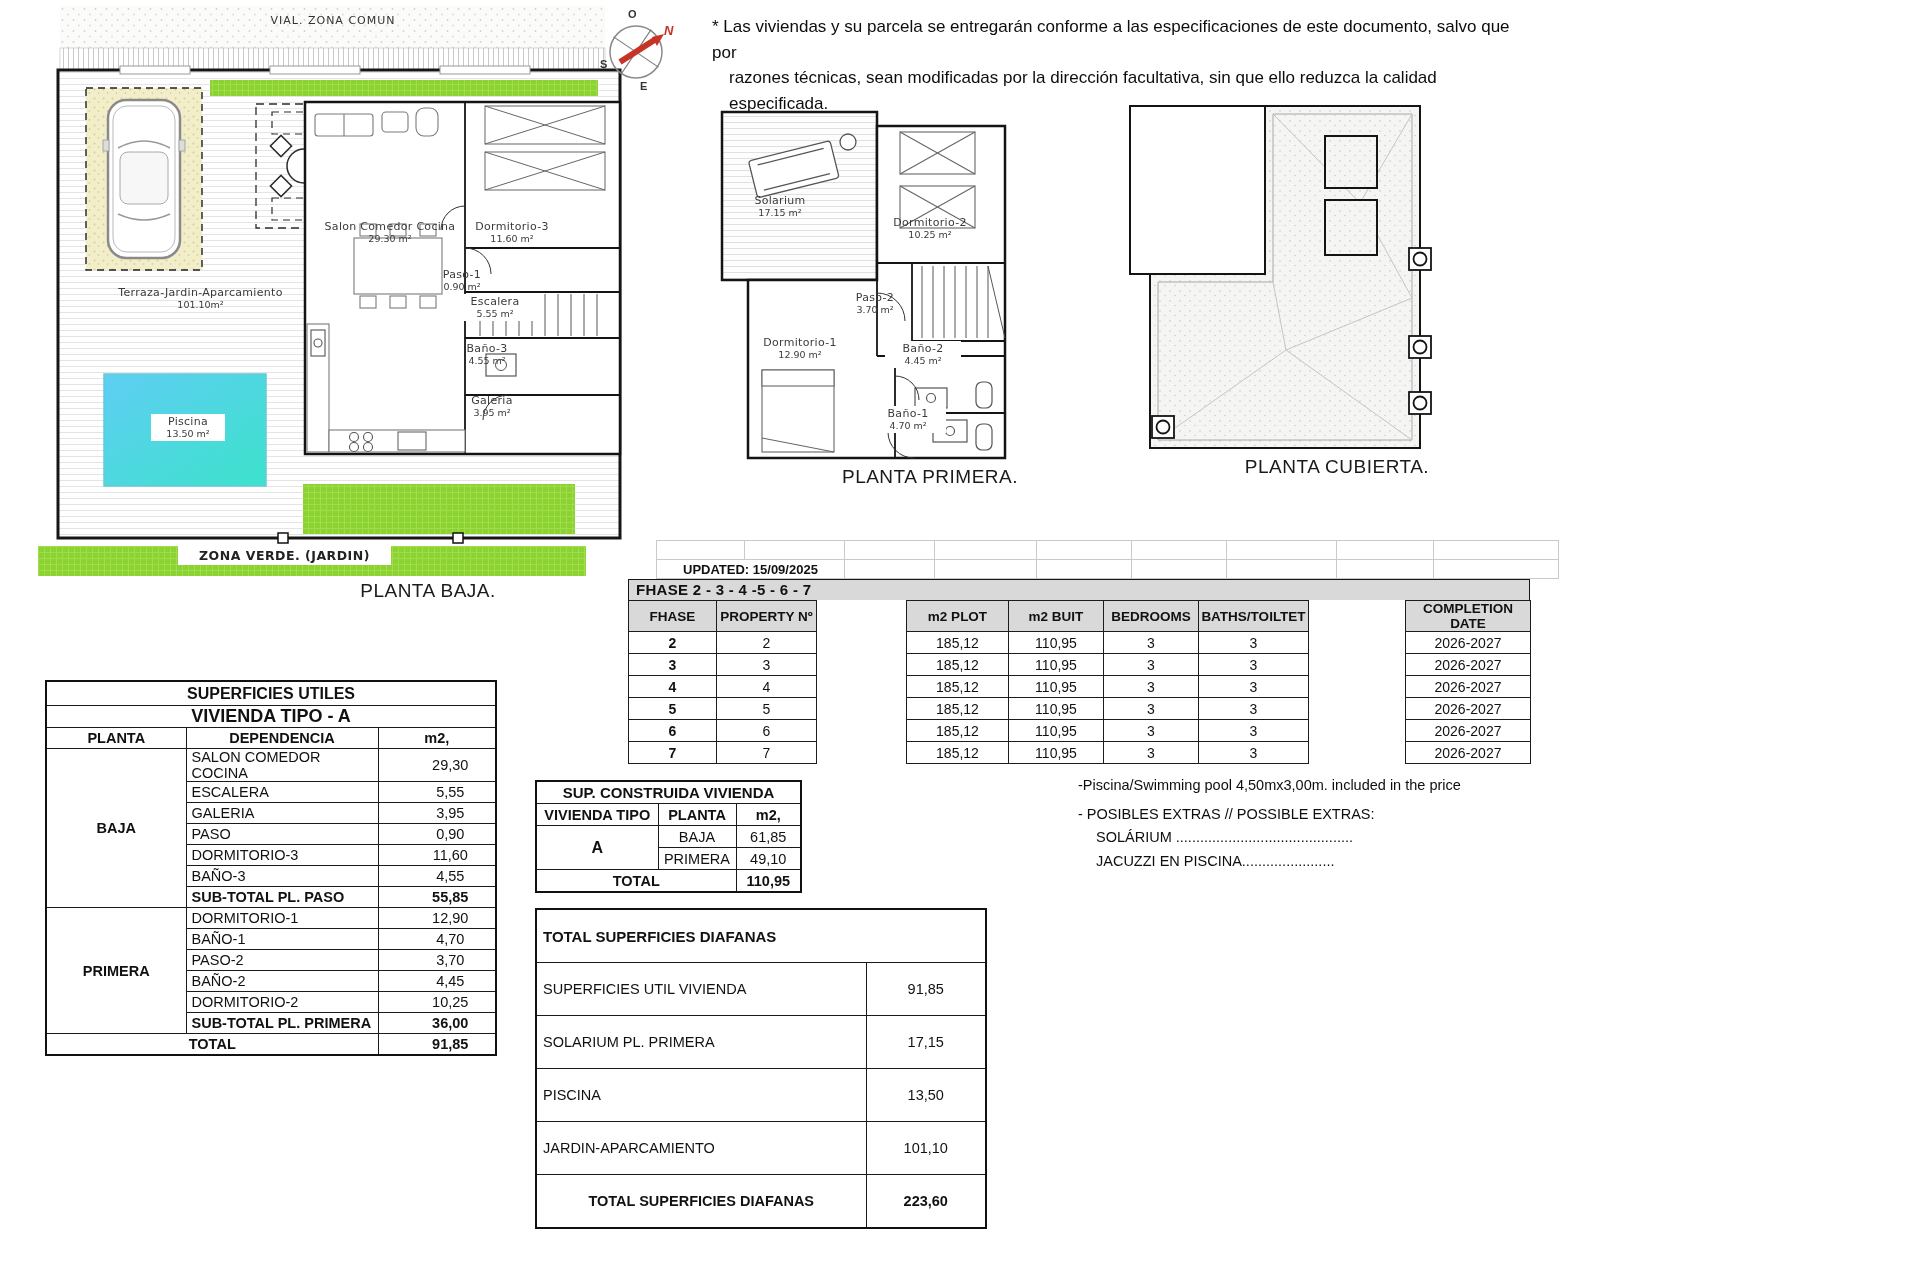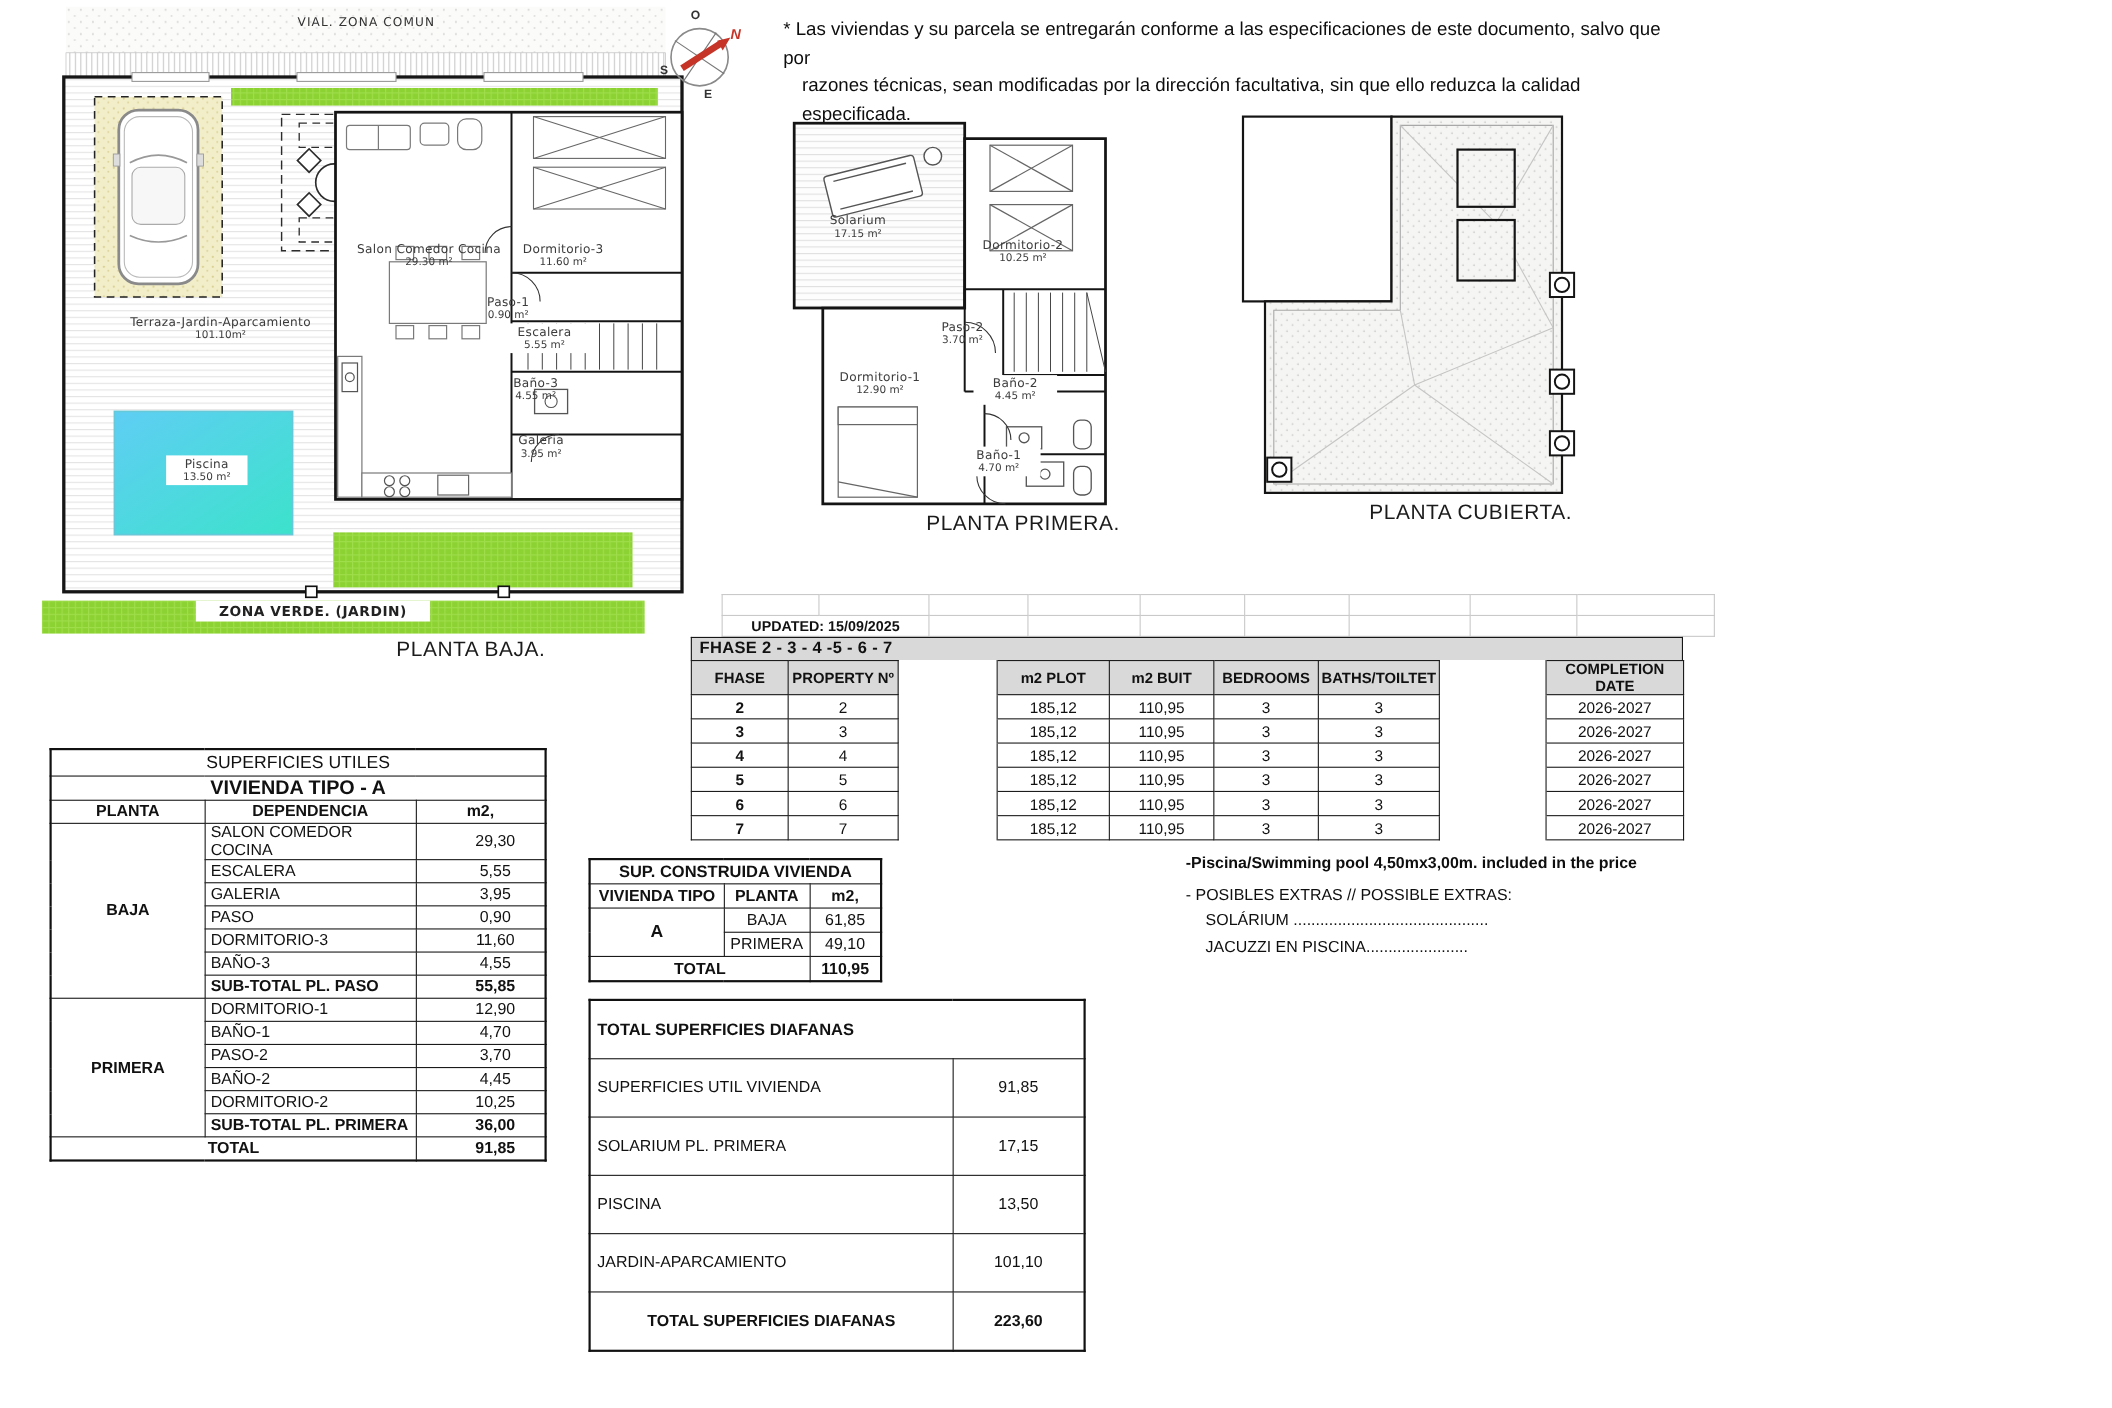--- a/index.html
+++ b/index.html
@@ -25,21 +25,21 @@
   .pband{width:902px;height:21px;background:var(--header_bg,#d9d9d9);border:1.6px solid #161616;border-bottom:none;box-sizing:border-box;font-size:15px;font-weight:bold;padding:1px 0 0 7px;letter-spacing:.3px;}
   .ptable{width:902px;font-size:14px;}
   .ptable td{border:1.6px solid #1c1c1c;text-align:center;height:21px;padding:0;}
   .ptable tr.phead td{background:var(--header_bg,#d9d9d9);font-weight:bold;font-size:13.5px;height:23px;}
   .ptable td.gap{border-top:none;border-bottom:none;background:#fff;}
   .ptable tr.phead td.gap{background:#fff;}
   .ptable td.b{font-weight:bold;}
   
   .sutable{position:absolute;left:45px;top:680px;width:450px;font-size:14.5px;border:2.5px solid #111;}
   .sutable td{border:1.6px solid #1a1a1a;height:20px;padding:0 5px;}
-  .sutable .t1 td{font-weight:normal;font-size:16px;text-align:center;height:23px;}
+  .sutable .t1 td{font-weight:bold;font-size:16px;text-align:center;height:23px;}
   .sutable .t2 td{font-weight:bold;font-size:18px;text-align:center;}
   .sutable .hd td{font-weight:bold;text-align:center;}
   .sutable td.planta{font-weight:bold;text-align:center;}
   .sutable td.val{text-align:center;padding-left:32px;}
   .sutable tr.sub td{font-weight:bold;}
   .sutable td.ctr{text-align:center;}
   
   .sctable{position:absolute;left:535px;top:780px;width:265px;font-size:14.5px;border:2.5px solid #111;}
   .sctable td{border:1.6px solid #1a1a1a;height:21px;padding:0 4px;text-align:center;}
   .sctable .t1 td{font-weight:bold;font-size:15px;}
@@ -48,21 +48,21 @@
   .sctable tr.tot td{font-weight:bold;}
   
   .diatable{position:absolute;left:535px;top:908px;width:450px;font-size:14.5px;border:2.5px solid #111;}
   .diatable td{border:1.6px solid #1a1a1a;height:20px;padding:16px 6px;}
   .diatable .t1 td{font-weight:bold;font-size:15px;}
   .diatable td.val{text-align:center;}
   .diatable tr.tot td{font-weight:bold;}
   .diatable tr.tot td.lbl{text-align:center;}
   
   #extras{position:absolute;left:1078px;top:776px;width:440px;font-size:14.5px;color:#0e0e0e;line-height:1.35;}
-  #extras .e1{margin-bottom:9px;font-weight:bold;}
+  #extras .e1{margin-bottom:9px;}
   #extras .ind{padding-left:18px;margin-top:4px;}
 </style>
 </head>
 <body>
 
 <div id="sheet">
 
   <div class="abs" style="left:38px;top:6px;width:604px;height:610px;">
     <svg width="604" height="610" viewBox="0 0 604 610">
       <defs>

